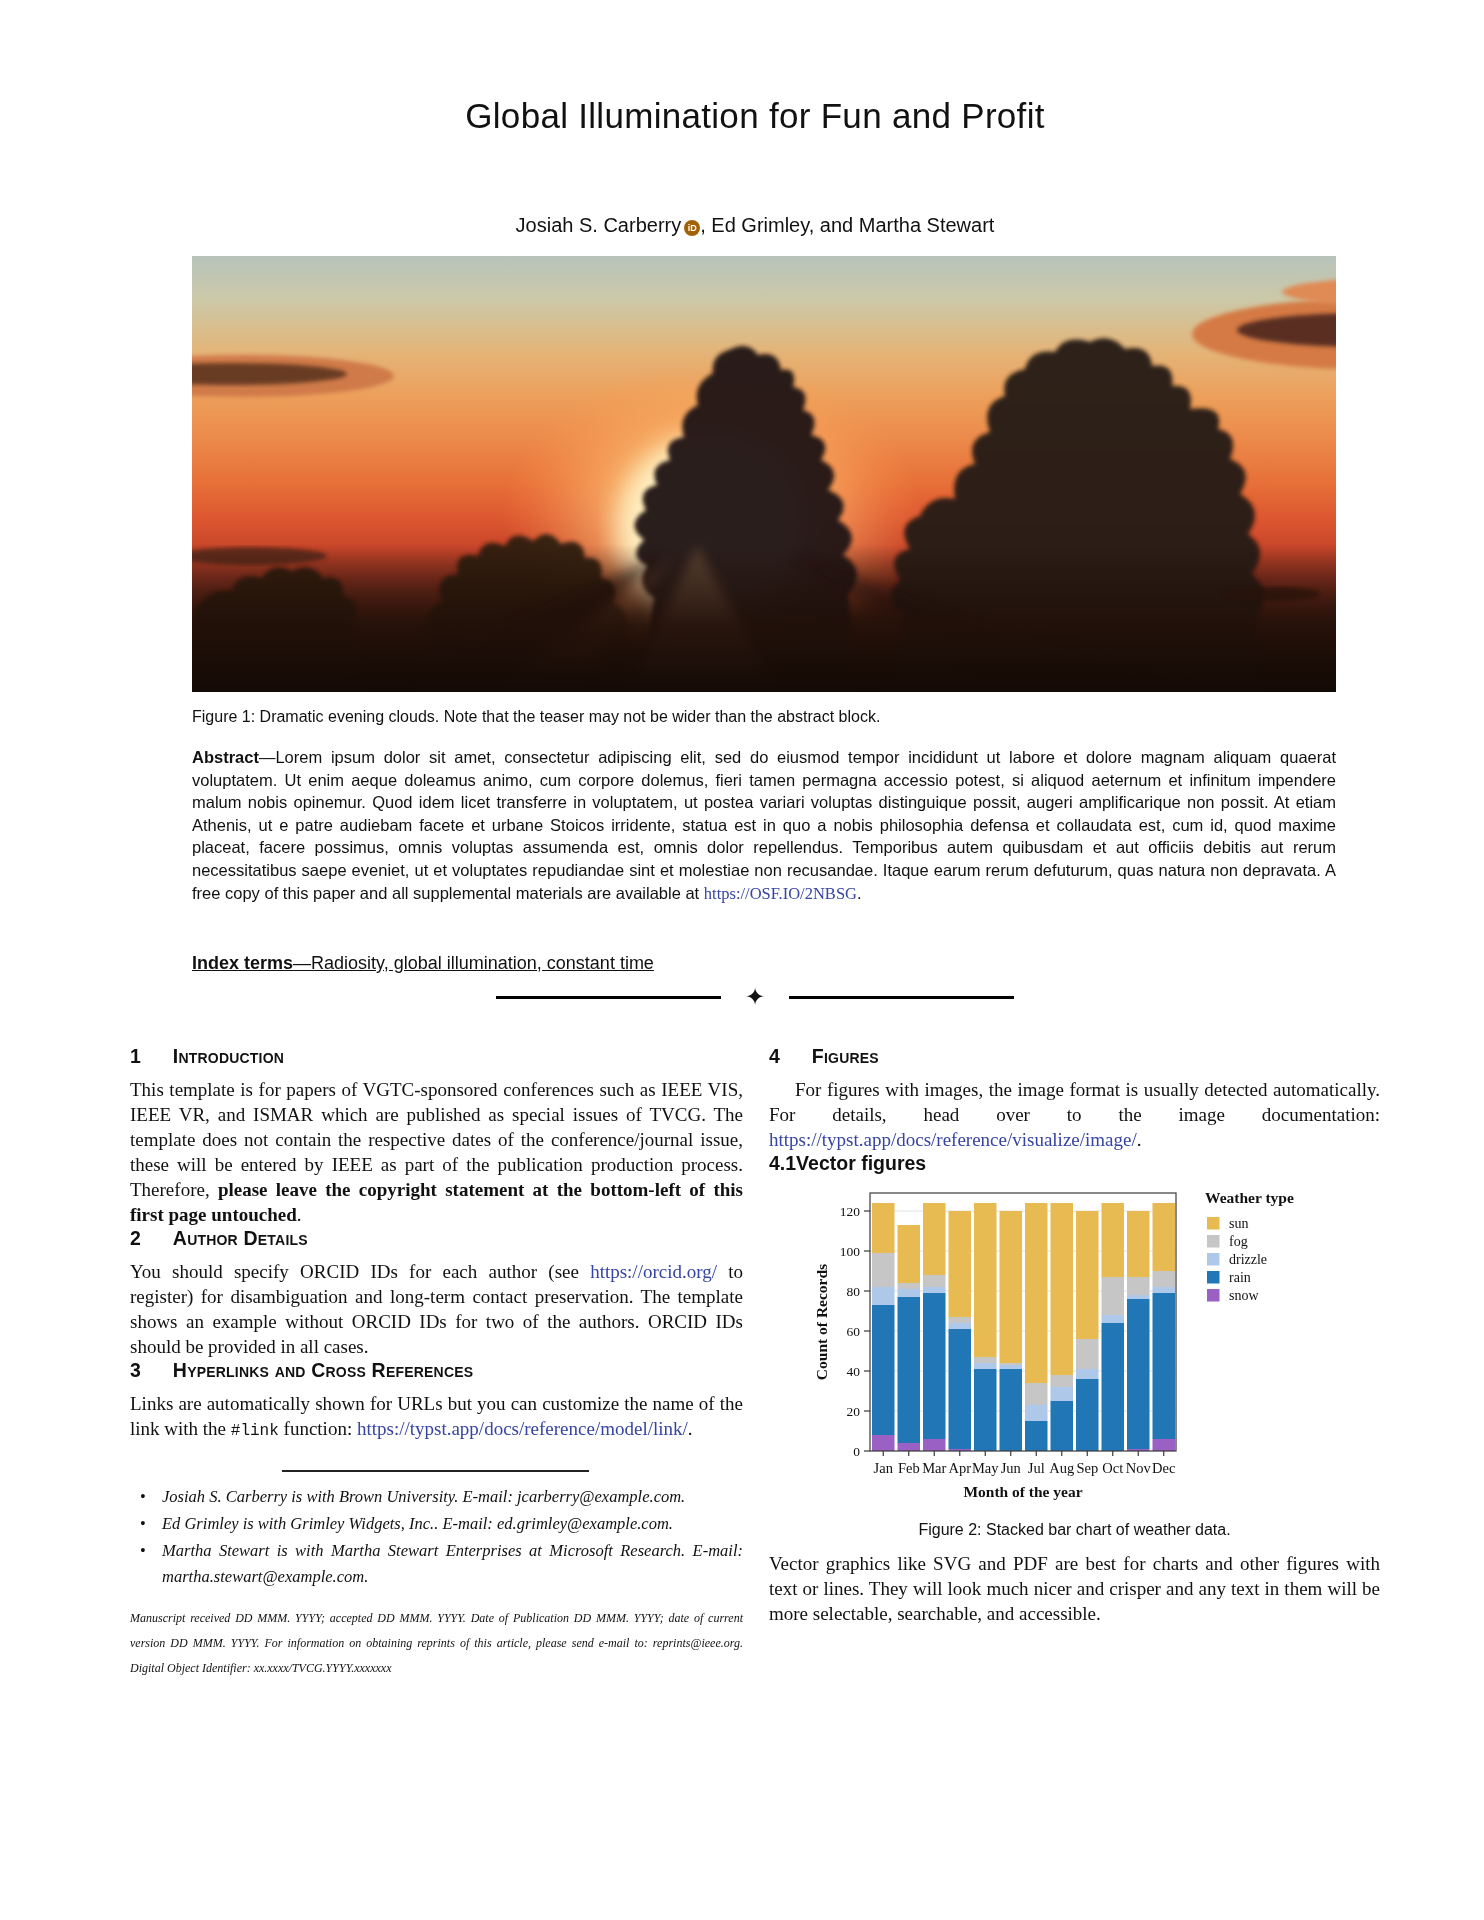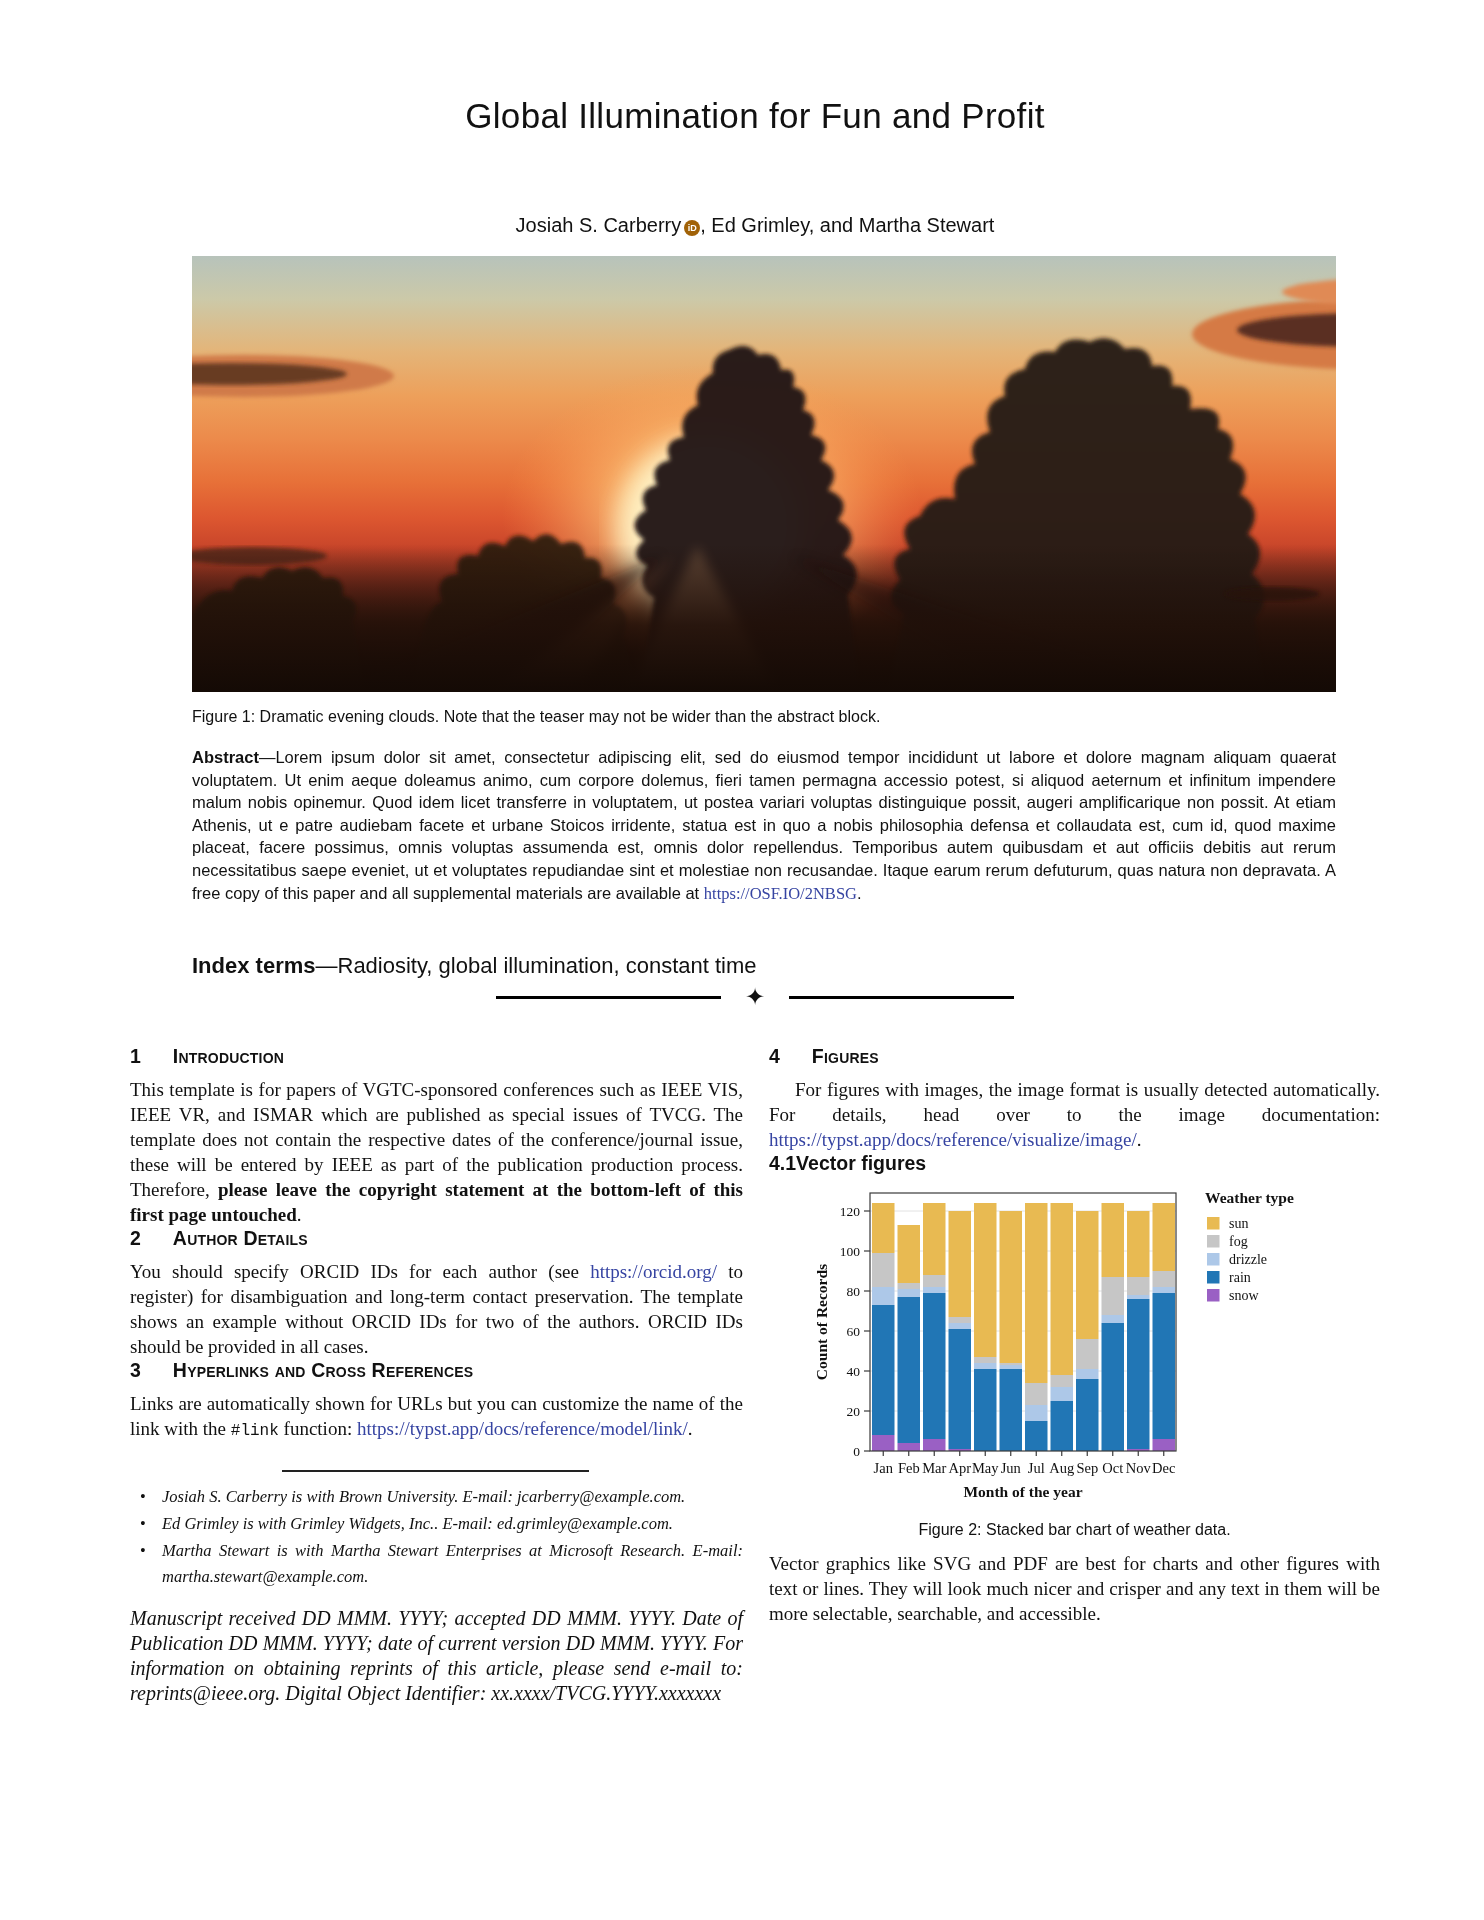--- a/index.html
+++ b/index.html
@@ -20,21 +20,21 @@
       #ec8a4b 42%,#e77038 52%,#dd5730 60%,#c8452a 67%,#8a3120 75%,#4a2012 84%,
       #241008 93%,#160a05 100%);}
   .teaser svg{display:block;width:100%;height:100%;}
 
   .figcaption{position:absolute;left:192px;top:708px;width:1144px;text-align:left;font-size:16px;}
 
   
   .abstract{position:absolute;left:192px;top:746px;width:1144px;font-size:16.5px;
             line-height:22.6px;text-align:justify;}
   .abstract .lbl{font-weight:700;}
-  .indexterms{position:absolute;left:192px;top:953px;width:1144px;font-size:22px;}
+  .indexterms{position:absolute;left:192px;top:953px;width:1144px;font-size:18px;text-decoration:underline;}
   .indexterms .lbl{font-weight:700;}
 
   .sep{position:absolute;left:130px;top:985px;width:1250px;display:flex;align-items:center;
        justify-content:center;gap:24px;}
   .sep .line{width:225px;border-top:3px solid #000;}
   .sep .star{font-size:24px;line-height:1;}
 
   
   .col{position:absolute;top:1045px;}
   .col-left{left:130px;width:613px;}
@@ -53,21 +53,21 @@
   a.link{color:#3644a2;text-decoration:none;cursor:pointer;}
   .serif-link{font-family:"Liberation Serif",serif;}
   .mono{font-family:"Liberation Mono",monospace;font-size:16px;}
 
   
   .fnrule{margin:26px 0 12px 152px;width:307px;border-top:2px solid #222;}
   .footnotes{font-family:"Liberation Serif",serif;font-style:italic;font-size:16.5px;
              line-height:26.8px;text-align:justify;}
   .fn{padding-left:32px;position:relative;}
   .fn .bullet{position:absolute;left:10px;font-style:normal;}
-  .manuscript{font-family:"Liberation Serif",serif;font-style:italic;font-size:20px;
+  .manuscript{font-family:"Liberation Serif",serif;font-style:italic;font-size:12px;
               line-height:25px;text-align:justify;margin-top:15px;}
 
   
   .chart-block{margin:12px 0 0 44px;width:545px;height:330px;}
   .fig2caption{text-align:center;font-size:16px;margin:4px 0 12px 0;}
 </style>
 </head>
 <body>
 
 <div class="page">

